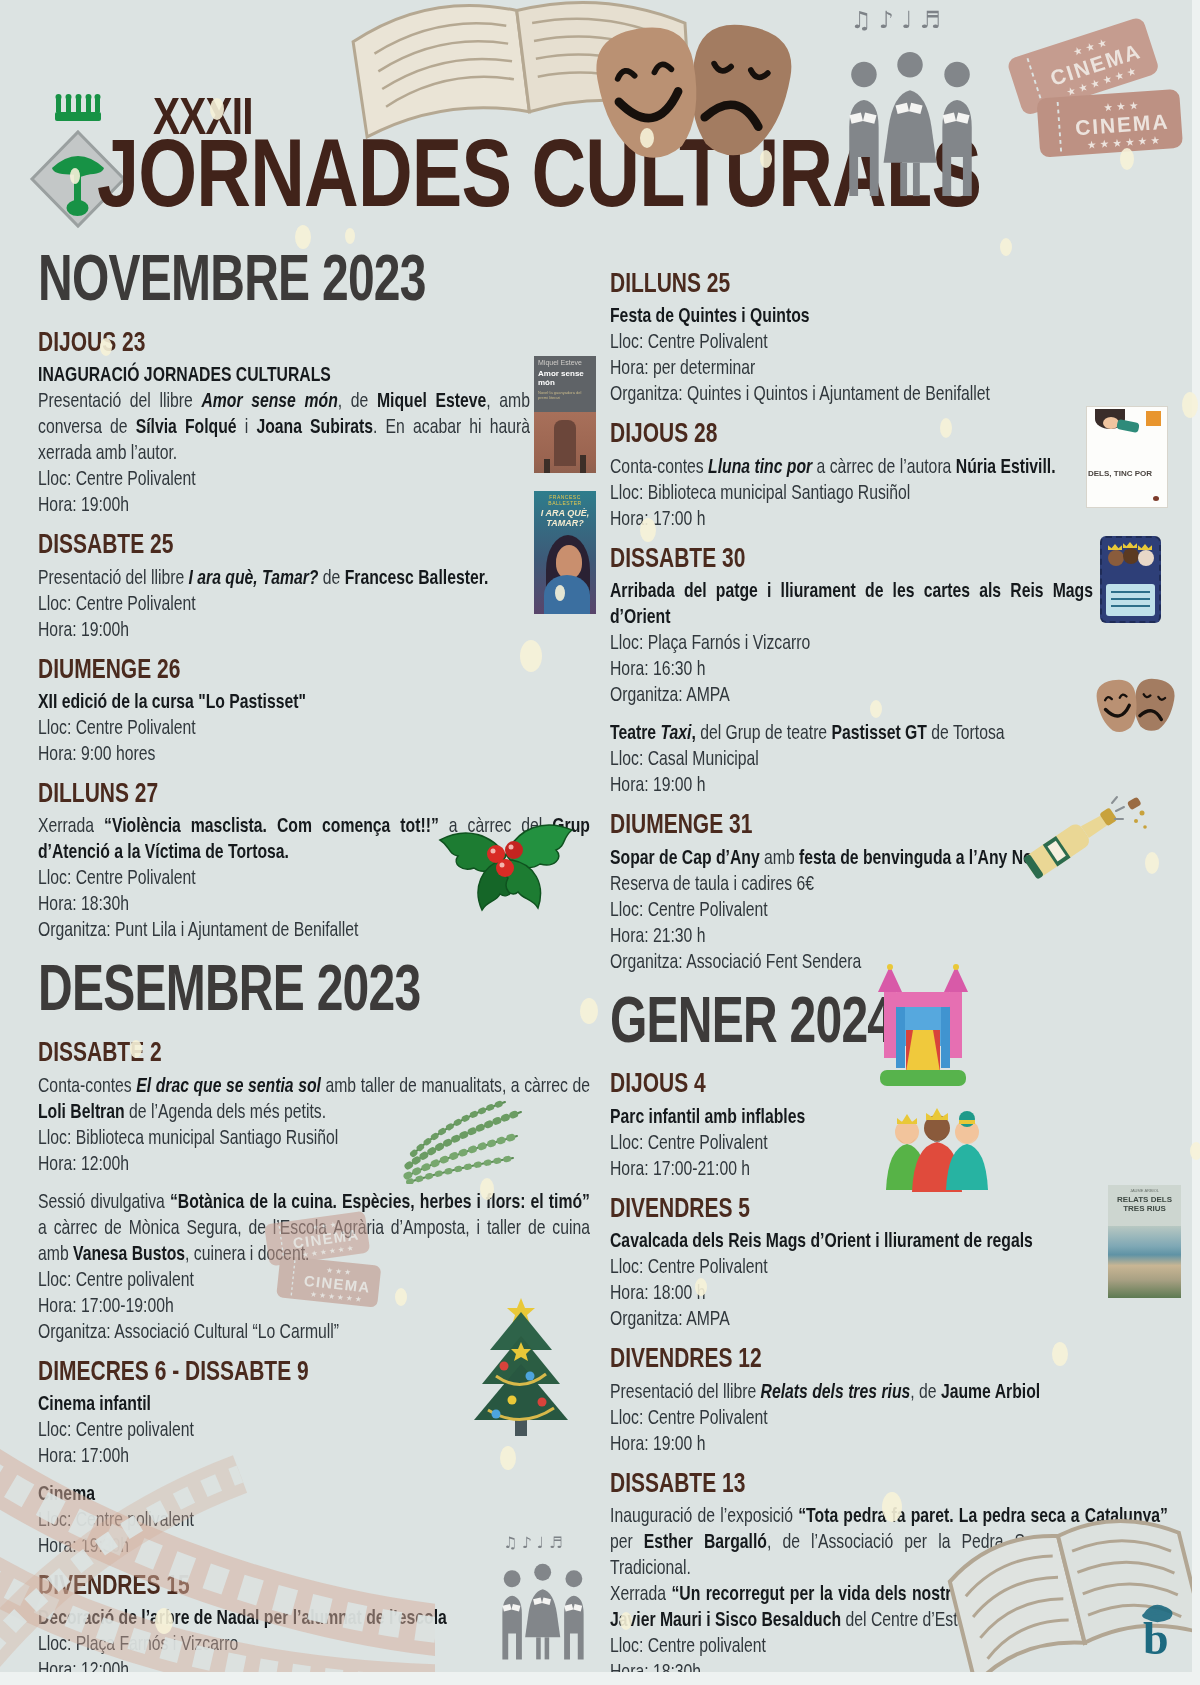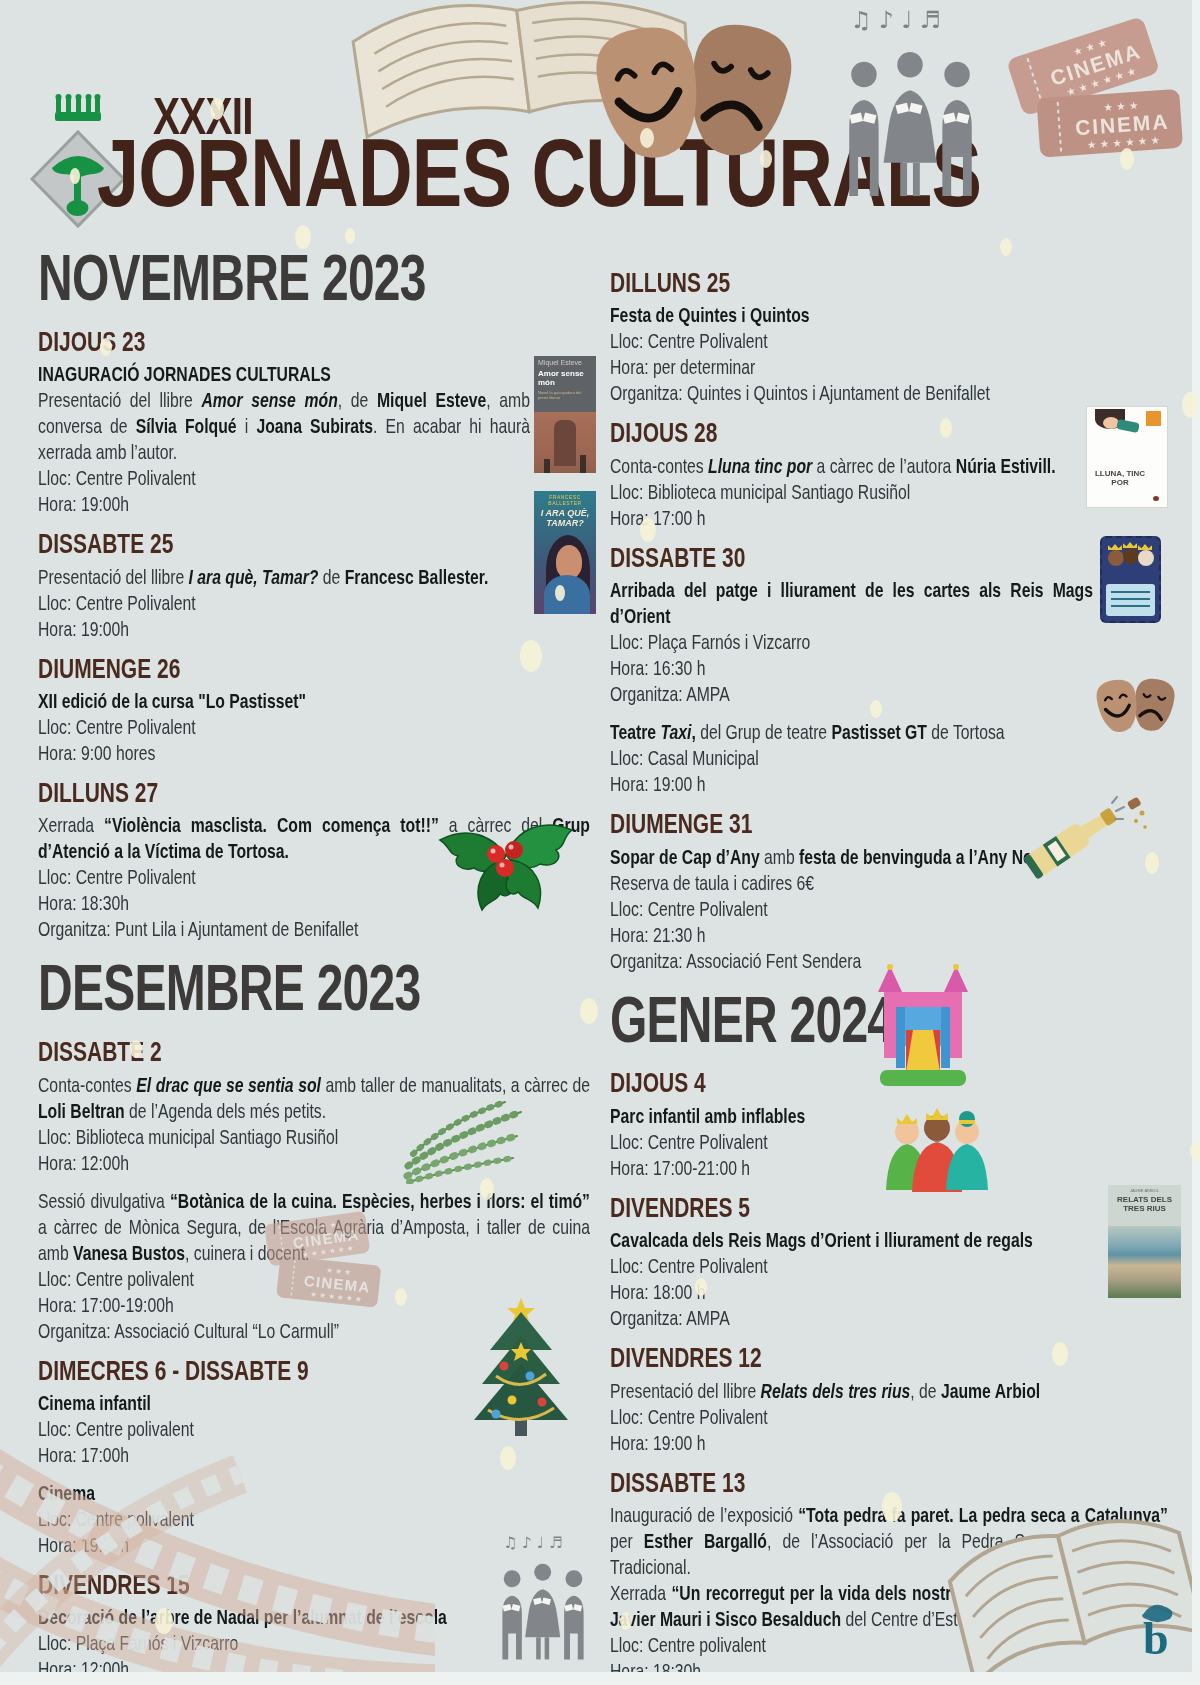--- a/index.html
+++ b/index.html
@@ -340,21 +340,21 @@
     <div class="ct-hair"></div>
       <div class="ct-face"></div>
       <div class="ct-scarf"></div>
   </div>
 
   <div class="cover" id="cover-lluna">
     <div class="cl-orange"></div>
       <div class="cl-hair"></div>
       <div class="cl-face"></div>
       <div class="cl-shirt"></div>
-    <div class="cl-title">LLUNA, TINC POR</div>
+    <div class="cl-title">DELS, TINC POR</div>
     <div class="cl-dot"></div>
   </div>
 
   <div class="cover" id="card-reis">
     <div class="cr-crown" style="left:6px;"></div>
       <div class="cr-head" style="left:6px;background:#8a5c3c;"></div>
     <div class="cr-crown" style="left:21px;top:4px;"></div>
       <div class="cr-head" style="left:21px;top:10px;background:#5b3a22;"></div>
     <div class="cr-crown" style="left:36px;"></div>
       <div class="cr-head" style="left:36px;background:#e8d8c8;"></div>

